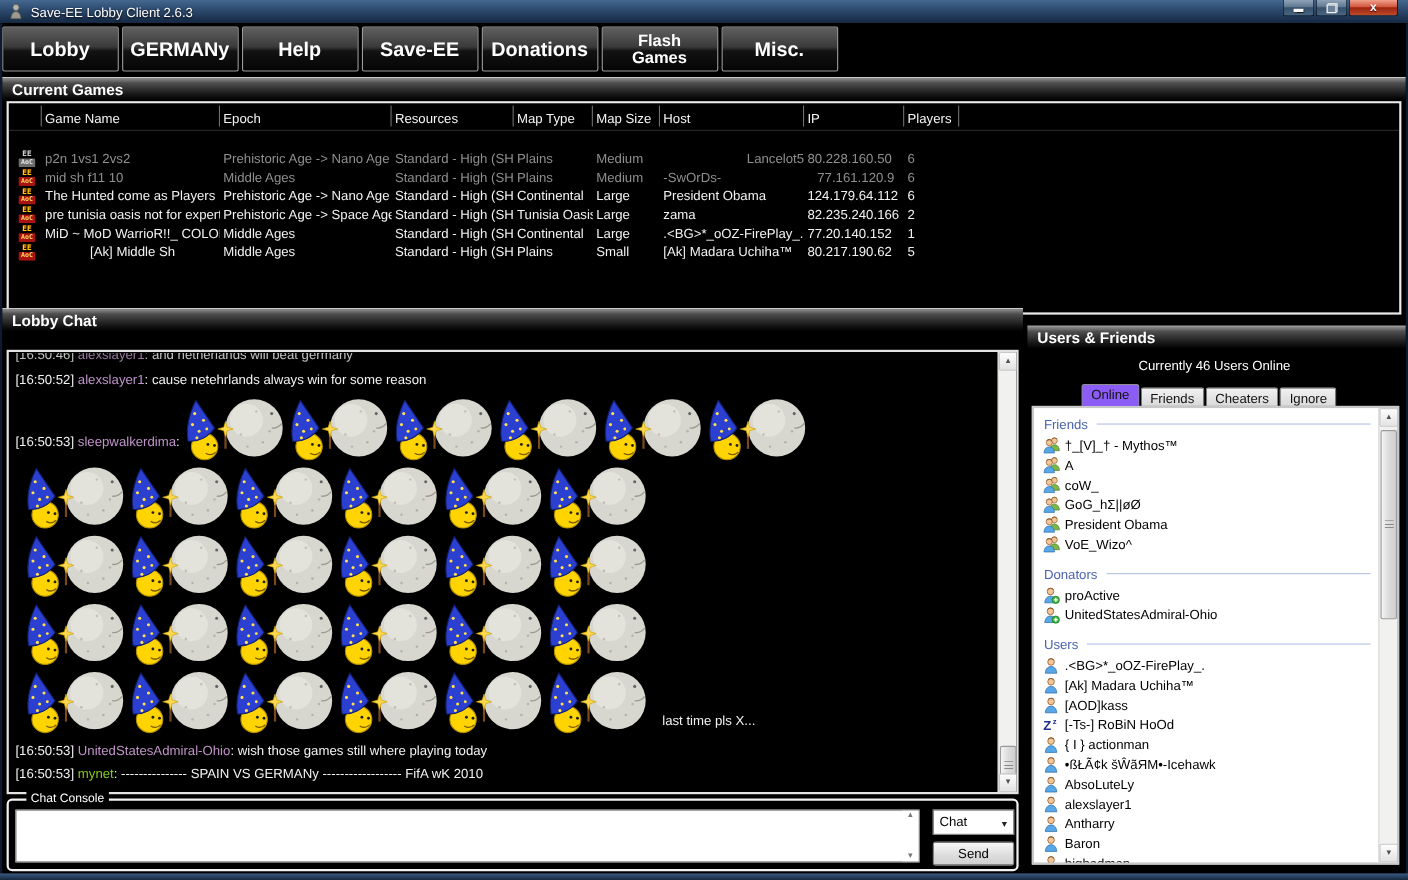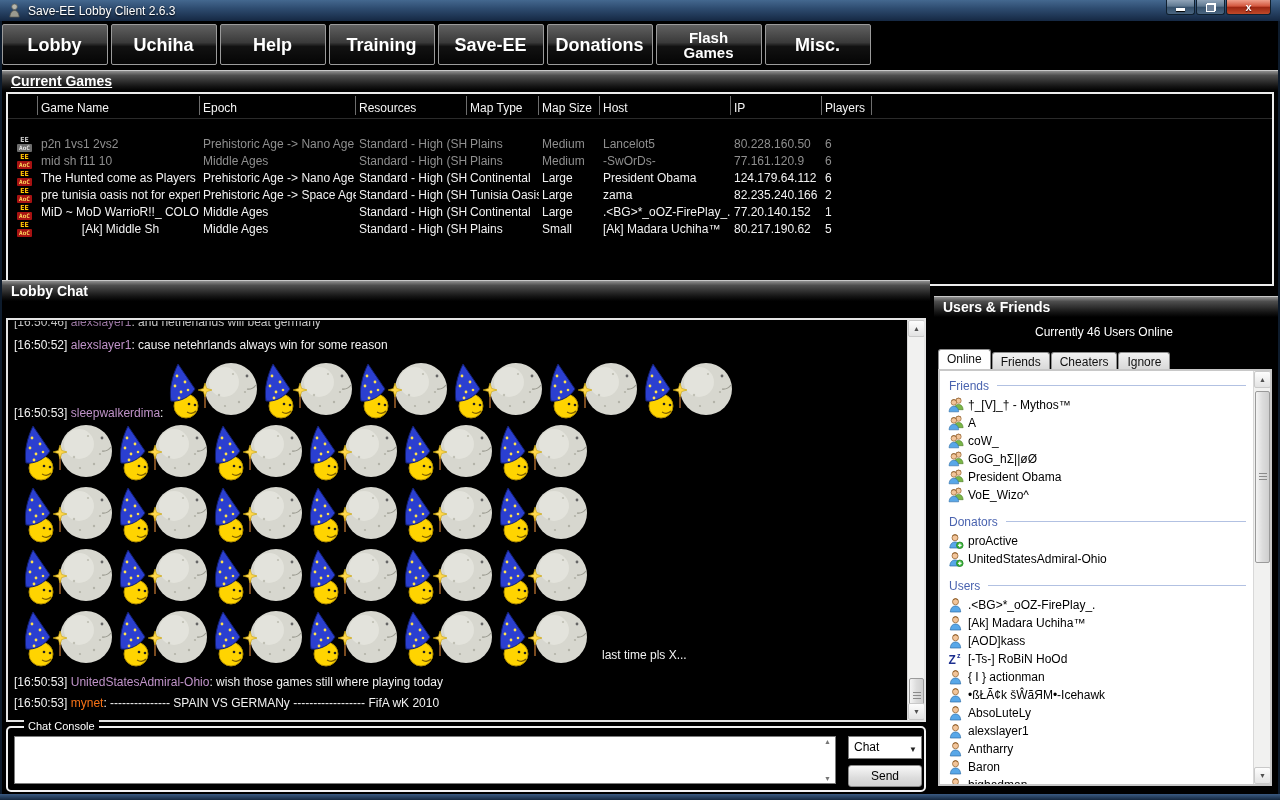--- a/index.html
+++ b/index.html
@@ -58,21 +58,21 @@
   
   .chat-box { position:absolute; left:6px; top:318px; width:920px; height:404px;
     border:2px solid #e4e4e4; background:#000; overflow:hidden; }
   .chat-content { position:absolute; left:6px; top:1px; right:20px; bottom:2px; overflow:hidden;
     color:#f2f2f2; font-size:12px; }
   .msg { white-space:nowrap; }
   .msg .uname { }
   .clipped { height:10px; overflow:hidden; opacity:.8; }
   .clipped > div { margin-top:-6px; }
   .emote-row { display:flex; align-items:flex-end; }
-  .emote-row .msg-label { margin-bottom:0; margin-right:4px; }
+  .emote-row .msg-label { margin-bottom:12px; margin-right:4px; }
   .emote-pair { width:92px; height:58px; margin-right:3px; flex:0 0 auto; }
   .trailing-text { margin:0 0 6px 10px; }
 
   
   .vscroll { position:absolute; top:0; right:0; width:17px; bottom:0; background:#f1f1f0; border-left:1px solid #d8d8d8; }
   .sb-arrow { position:absolute; left:0; width:17px; height:17px; display:flex; align-items:center; justify-content:center;
     font-size:7px; color:#505050; background:linear-gradient(180deg,#fdfdfd,#e3e3e3); border:1px solid #c9c9c9; border-radius:2px; }
   .sb-arrow.up { top:0; } .sb-arrow.down { bottom:0; }
   .sb-thumb { position:absolute; left:1px; width:15px; border:1px solid #9a9a9a; border-radius:2px;
     background:linear-gradient(90deg,#f4f4f4,#dcdcdc 50%,#cfcfcf); display:flex; align-items:center; justify-content:center; }
@@ -96,21 +96,21 @@
     background:linear-gradient(180deg,#f8f8f8,#dcdcdc 60%,#cfcfcf); border:1px solid #8a8a8a; border-radius:3px;
     font-size:12px; color:#000; text-align:center; padding-top:3px; }
 
   
   .count-label { position:absolute; left:934px; top:325px; width:340px; text-align:center;
     color:#fff; font-size:12px; }
   .tabs { position:absolute; left:938px; top:349px; display:flex; align-items:flex-end; height:20px; }
   .tab { height:17px; padding:2px 8px 0 8px; font-size:12px; color:#111;
     background:linear-gradient(180deg,#f2f2f2,#d9d9d9); border:1px solid #8e8e8e; border-bottom:none;
     border-radius:3px 3px 0 0; margin-right:1px; }
-  .tab.active { height:20px; background:#ffffff; font-size:12px; position:relative; z-index:2; }
+  .tab.active { height:20px; background:#8b5cf6; font-size:12px; position:relative; z-index:2;margin-left:45px; }
   .userlist { position:absolute; left:938px; top:369px; width:334px; height:417px;
     background:#fff; border:2px solid #c8c8c8; overflow:hidden; }
   .ulist-inner { position:absolute; left:0; top:0; right:18px; bottom:0; overflow:hidden; padding:4px 0 0 7px; }
   .sec-hdr { display:flex; align-items:center; height:17px; color:#4a63af; font-size:12px; margin:2px 0 2px 2px; }
   .sec-hdr::after { content:""; flex:1; height:1px; background:#b2c1e2; margin:0 6px 0 8px; }
   .uitem { display:flex; align-items:center; height:18px; color:#000; font-size:12px; white-space:nowrap; }
   .uitem .uicon { width:17px; height:16px; margin-right:4px; flex:0 0 auto; }
   .gap8 { height:7px; }
 
   
@@ -138,31 +138,30 @@
           <div class="glyph-restore"></div>
         </div>
       <div class="wbtn close">
           <span class="glyph-x">x</span>
         </div>
     </div>
   </div>
 
   <div class="menubar" id="menubar">
       <div class="menu-btn">Lobby</div>
-      <div class="menu-btn">Uchiha</div>
+      <div class="menu-btn">GERMANy</div>
       <div class="menu-btn">Help</div>
-      <div class="menu-btn">Training</div>
       <div class="menu-btn">Save-EE</div>
       <div class="menu-btn">Donations</div>
       <div class="menu-btn small-text">Flash
 Games</div>
       <div class="menu-btn">Misc.</div>
     </div>
 
-  <div class="section-hdr" style="left:2px; top:70px; width:1276px;text-decoration:underline;">Current Games</div>
+  <div class="section-hdr" style="left:2px; top:70px; width:1276px;">Current Games</div>
   <div class="games-box">
     <div class="gtable" id="games-table">
         <div class="ghead">
           <div class="gh" style="width:30px; border-right:1px solid #6e6e6e;"></div>
           <div class="gh" style="width:162px;">Game Name</div>
           <div class="gh" style="width:156px;">Epoch</div>
           <div class="gh" style="width:111px;">Resources</div>
           <div class="gh" style="width:72px;">Map Type</div>
           <div class="gh" style="width:61px;">Map Size</div>
           <div class="gh" style="width:131px;">Host</div>
@@ -174,38 +173,38 @@
             <span class="gicon gray">
               <span class="t">EE</span>
               <span class="b">AoC</span>
             </span>
           </div>
           <div class="gc" style="width:162px;">p2n 1vs1 2vs2</div>
           <div class="gc" style="width:156px;">Prehistoric Age -&gt; Nano Age</div>
           <div class="gc" style="width:111px;">Standard - High (SH)</div>
           <div class="gc" style="width:72px;">Plains</div>
           <div class="gc" style="width:61px;">Medium</div>
-          <div class="gc" style="width:131px;">Lancelot5</div>
+          <div class="gc" style="width:131px;text-align:right;">Lancelot5</div>
           <div class="gc" style="width:91px;">80.228.160.50</div>
           <div class="gc" style="width:50px;">6</div>
         </div>
         <div class="grow dim">
           <div class="gc gicon-cell" style="width:30px;">
             <span class="gicon">
               <span class="t">EE</span>
               <span class="b">AoC</span>
             </span>
           </div>
           <div class="gc" style="width:162px;">mid sh f11 10</div>
           <div class="gc" style="width:156px;">Middle Ages</div>
           <div class="gc" style="width:111px;">Standard - High (SH)</div>
           <div class="gc" style="width:72px;">Plains</div>
           <div class="gc" style="width:61px;">Medium</div>
           <div class="gc" style="width:131px;">-SwOrDs-</div>
-          <div class="gc" style="width:91px;">77.161.120.9</div>
+          <div class="gc" style="width:91px;text-align:center;">77.161.120.9</div>
           <div class="gc" style="width:50px;">6</div>
         </div>
         <div class="grow">
           <div class="gc gicon-cell" style="width:30px;">
             <span class="gicon">
               <span class="t">EE</span>
               <span class="b">AoC</span>
             </span>
           </div>
           <div class="gc" style="width:162px;">The Hunted come as Players</div>
@@ -1001,21 +1000,21 @@
             <circle cx="10" cy="14" r="1.4" fill="#ffe14d"></circle>
             <circle cx="8" cy="24" r="1.4" fill="#ffe14d"></circle>
             <circle cx="14" cy="30" r="1.4" fill="#ffe14d"></circle>
             <circle cx="18" cy="20" r="1.4" fill="#ffe14d"></circle>
             <circle cx="12" cy="36" r="1.4" fill="#ffe14d"></circle>
             <circle cx="21" cy="28" r="1.3" fill="#ffe14d"></circle>
           </svg>
           <span class="trailing-text">last time pls X...</span>
         </div>
         <div class="msg" style="margin-top:7px;"><span>[16:50:53] </span><span class="uname" style="color:#c093c9;">UnitedStatesAdmiral-Ohio</span><span>: wish those games still where playing today</span></div>
-        <div class="msg" style="margin-top:7px;"><span>[16:50:53] </span><span class="uname" style="color:#f97316;">mynet</span><span>: --------------- SPAIN VS GERMANy ------------------ FifA wK 2010</span></div>
+        <div class="msg" style="margin-top:7px;"><span>[16:50:53] </span><span class="uname" style="color:#84cc16;">mynet</span><span>: --------------- SPAIN VS GERMANy ------------------ FifA wK 2010</span></div>
       </div>
     <div class="vscroll">
       <div class="sb-arrow up">▲</div>
       <div class="sb-thumb" style="top:358px; height:36px;">
           <div class="grip"></div>
         </div>
       <div class="sb-arrow down">▼</div>
     </div>
   </div>
 

